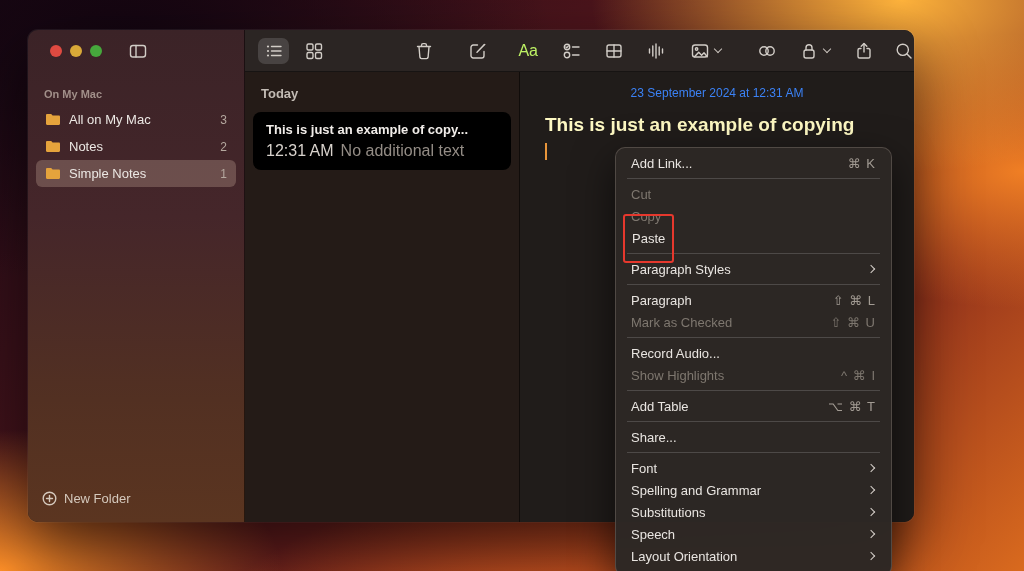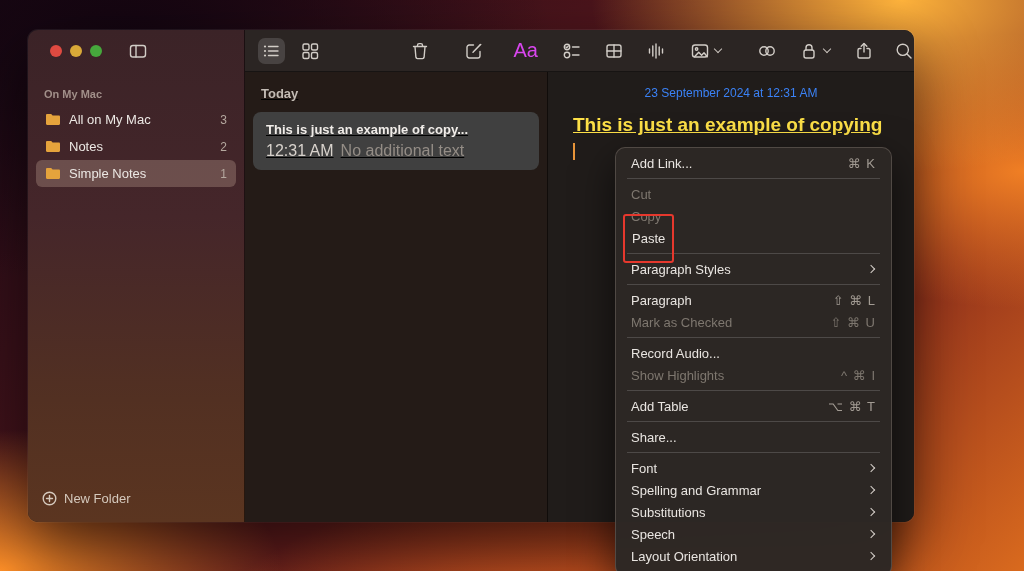--- a/index.html
+++ b/index.html
@@ -55,38 +55,38 @@
 
   
   .right-col { flex:1; display:flex; flex-direction:column; min-width:0; }
   .toolbar {
     height:42px; flex-shrink:0; background:#2b2523;
     border-bottom:1px solid rgba(0,0,0,.45);
     display:flex; align-items:center;
   }
   .tool { display:flex; align-items:center; justify-content:center; }
   .tool-btn-active { width:36px; height:26px; background:rgba(255,255,255,.14); border-radius:7px; margin-left:13px; }
-  .format-label { font-size:20px; color:#d946ef; }
+  .format-label { font-size:16px; color:#bef264; }
   .chev-down { width:6px; height:6px; border-right:1.4px solid #c8c2bc; border-bottom:1.4px solid #c8c2bc; transform:rotate(45deg); margin:-3px 0 0 5px; }
 
   .content-row { flex:1; display:flex; min-height:0; }
 
   
-  .list-col { width:303px; flex-shrink:0; background:#241b17; border-right:1px solid rgba(0,0,0,.55);text-decoration:underline; }
+  .list-col { width:275px; flex-shrink:0; background:#241b17; border-right:1px solid rgba(0,0,0,.55); }
   .list-header { font-size:13px; font-weight:bold; color:#c2bbb4; margin:14px 0 11px 16px; }
-  .note-card { margin:0 8px; background:#404040; border-radius:8px; padding:10px 13px; }
+  .note-card { margin:0 8px; background:#000000; border-radius:8px; padding:10px 13px; }
   .note-title { font-size:13px; font-weight:bold; color:#f1ede9; white-space:nowrap; overflow:hidden; text-overflow:ellipsis; }
   .note-sub { display:flex; gap:7px; margin-top:5px; font-size:16px; }
   .note-time { color:#d8d2cc; }
   .note-preview { color:#948d86; }
 
   
   .editor-col { flex:1; background:#201c1a; min-width:0; }
   .editor-date { text-align:center; font-size:12px; color:#3b82f6; margin-top:14px; }
-  .editor-title { font-size:19px; font-weight:bold; color:#fde047; margin:14px 24px 0 25px;text-decoration:underline; }
+  .editor-title { font-size:19px; font-weight:bold; color:#fef9c3; margin:14px 24px 0 25px; }
   .caret { width:2px; height:17px; background:#e8953a; margin:7px 0 0 25px; }
 
   
   .ctx-menu {
     position:absolute; left:615px; top:147px; width:277px; z-index:20;
     background:rgba(45,40,37,.98);
     border:1px solid rgba(140,130,120,.38);
     border-radius:10px;
     padding:4px 0 8px 0;
     box-shadow:0 14px 40px rgba(0,0,0,.6);

